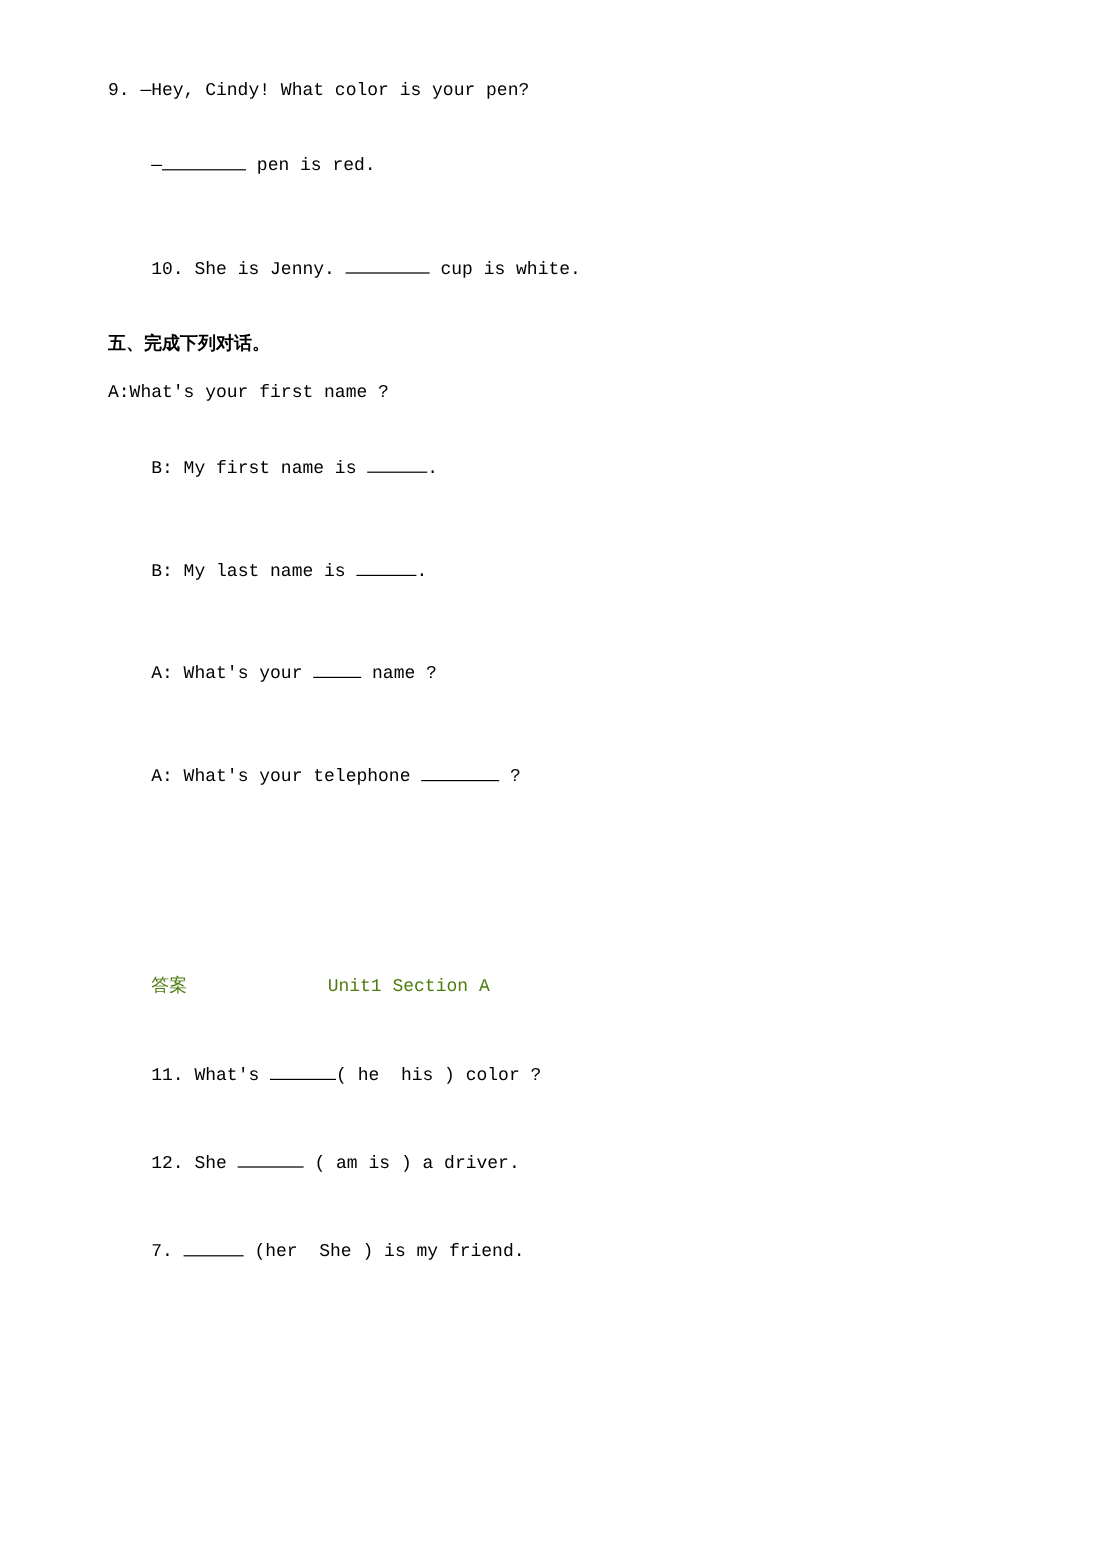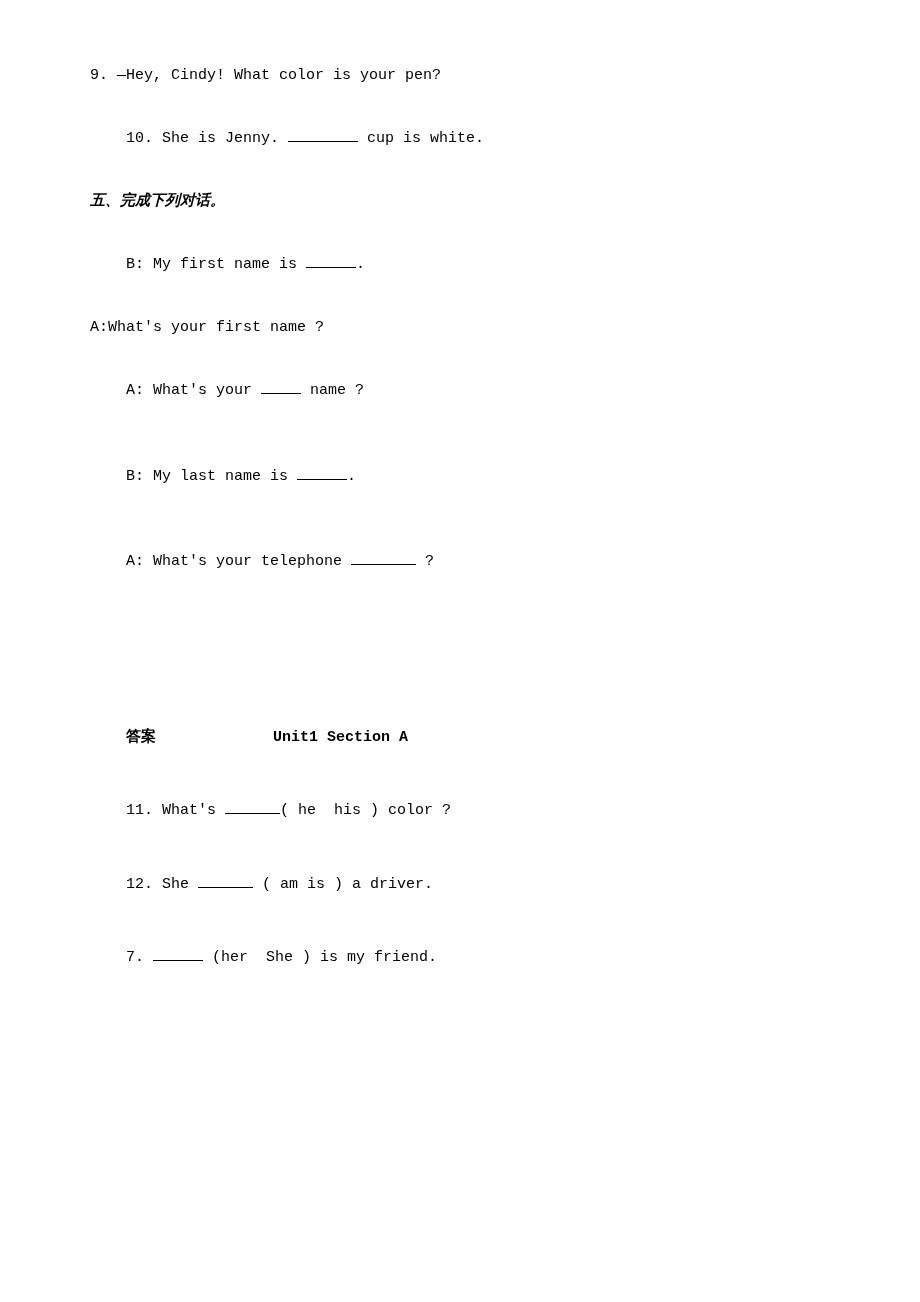--- a/index.html
+++ b/index.html
@@ -21,65 +21,66 @@
   .line {
     margin: 0 0 18px 0;
     white-space: pre-wrap;
   }
   .line-tight {
     margin: 0 0 6px 0;
     white-space: pre-wrap;
   }
   .bold {
     font-weight: bold;
-    font-style: italic;
   }
   .red {
-    color: #000000;
-    font-weight: bold;
+    color: #4d7c0f;
   }
   .u {
   }
   .blank {
     display: inline-block;
     border-bottom: 1px solid #000;
     vertical-align: baseline;
   }
   .gap-big {
     height: 90px;
   }
 </style>
 </head>
 <body>
 
 <div class="page">
 
   <p class="line">9. —Hey, Cindy! What color is your pen?</p>
 
+  <p class="line">
+    <span>—</span><span class="blank" style="width:70px"></span><span> pen is red.</span>
+  </p>
 
   <p class="line">
     <span>10. She is Jenny. </span><span class="blank" style="width:70px"></span><span> cup is white.</span>
   </p>
 
   <p class="line bold">五、完成下列对话。</p>
 
 
 
+  <p class="line">A:What's your first name ?</p>
+
   <p class="line">
     <span>B: My first name is </span><span class="blank" style="width:50px"></span><span>.</span>
   </p>
 
-  <p class="line">A:What's your first name ?</p>
+  <p class="line">
+    <span>B: My last name is </span><span class="blank" style="width:50px"></span><span>.</span>
+  </p>
 
   <p class="line">
     <span>A: What's your </span><span class="blank" style="width:40px"></span><span> name ?</span>
-  </p>
-
-  <p class="line">
-    <span>B: My last name is </span><span class="blank" style="width:50px"></span><span>.</span>
   </p>
 
   <p class="line">
     <span>A: What's your telephone </span><span class="blank" style="width:65px"></span><span> ?</span>
   </p>
 
 
   <div class="gap-big"></div>
 
   <p class="line-tight">

